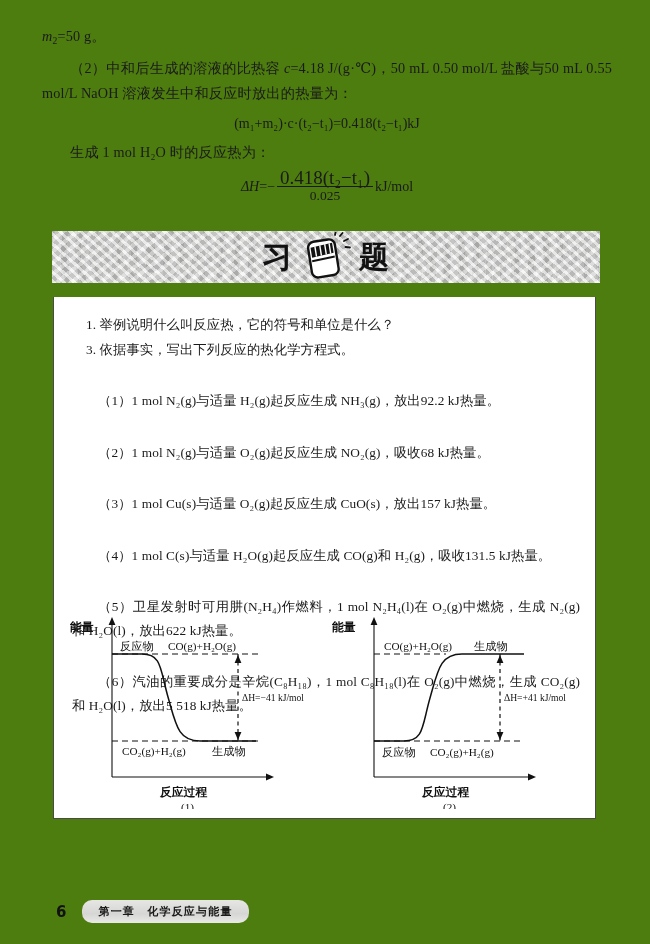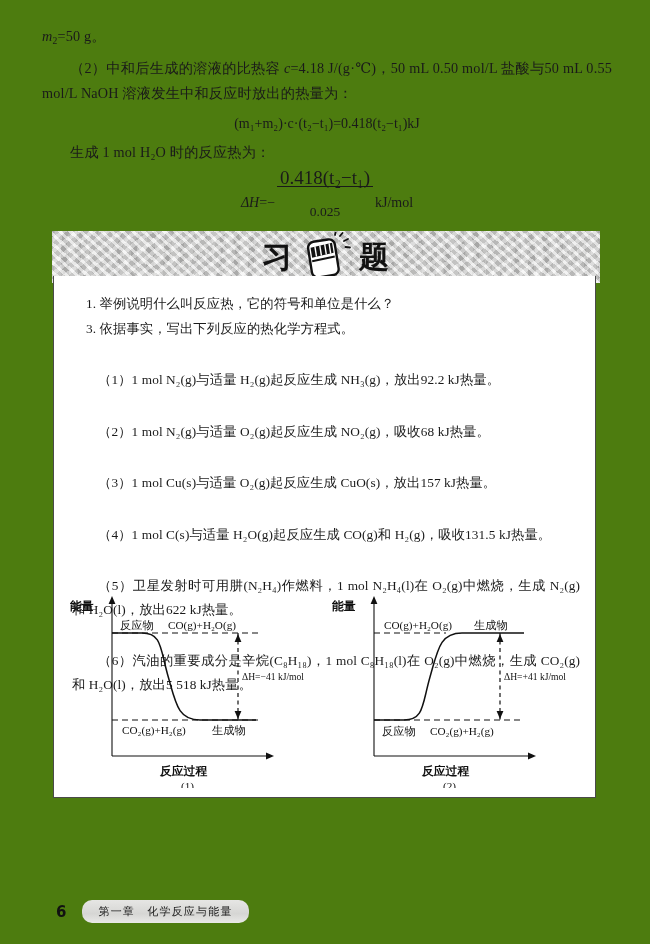--- a/index.html
+++ b/index.html
@@ -52,21 +52,21 @@
     vertical-align: middle;
     text-align: center;
     margin: 0 2px;
     position: relative;
     top: -1px;
   }
   .frac .num { display: block; padding: 0 3px; font-size: 19px; line-height: 16px; }
   .frac .den {
     display: block;
     border-top: 1.1px solid #1a1a1a;
-    padding: 16px 3px;
+    padding: 0 3px;
     font-size: 13.5px;
     line-height: 17px;
   }
 
   
   .banner {
     position: absolute;
     left: 52px;
     top: 231px;
     width: 548px;
@@ -94,21 +94,21 @@
     color: #111;
     letter-spacing: 1px;
     text-shadow: 0 0 1px rgba(0,0,0,.35);
   }
   .eraser-icon { width: 54px; height: 50px; display: block; }
 
   
   .exercise-box {
     position: absolute;
     left: 53px;
-    top: 276px;
+    top: 297px;
     width: 543px;
     height: 522px;
     border: 1px solid #4a4a4a;
     border-top: none;
     background: #fff;
     box-sizing: border-box;
   }
 
   .q-list {
     position: absolute;
@@ -159,21 +159,21 @@
   }
   .page-num {
     font-family: "DejaVu Sans", sans-serif;
     font-size: 15px;
     font-weight: 700;
     color: #111;
   }
   .chapter-pill {
     font-family: "DejaVu Sans", sans-serif;
     font-size: 11px;
-    font-weight: 400;
+    font-weight: 700;
     color: #1a1a1a;
     background: linear-gradient(#e6e6e4, #d6d6d4 60%, #e9e9e7);
     border-radius: 10px;
     padding: 3.5px 16px 4.5px 16px;
     letter-spacing: 1.2px;
     white-space: nowrap;
     text-align: right;
   }
 </style>
 </head>

